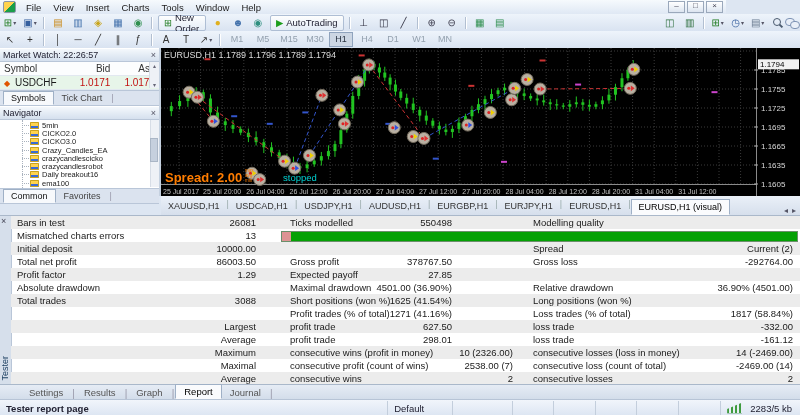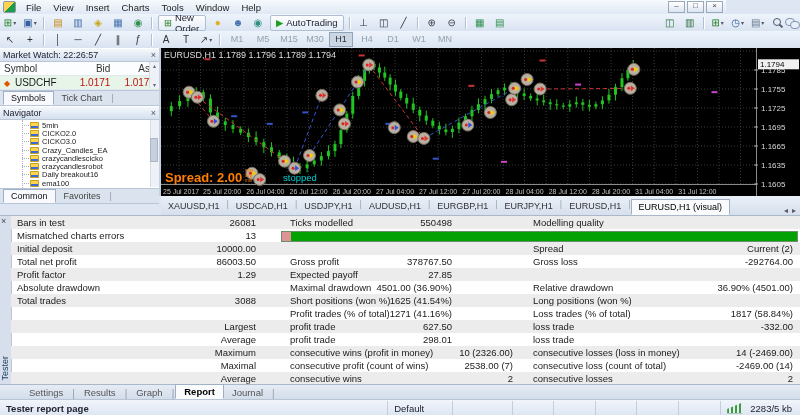--- a/index.html
+++ b/index.html
@@ -86,21 +86,21 @@
   .c1{left:6px}.c2{left:139px;width:106px;text-align:right}
   .c3{left:279px}.c4{left:344px;width:97px;text-align:right}
   .rrow.wide .c4{width:158px}
   .c5{left:522px}.c6{left:629px;width:153px;text-align:right}
   .qbar{position:absolute;left:270px;top:2px;width:515px;height:9px;background:#04a104;border:1px solid #6b8f6b}
   .qbar::before{content:"";position:absolute;left:0;top:0;width:9px;height:100%;background:#de9494}
   
   #tester-tabs{left:0;top:384px;width:800px;height:15px;display:flex;align-items:flex-end;
     background:linear-gradient(#e6ecf5,#d3ddea);border-top:1px solid #aab8ca;padding-left:21px;box-sizing:border-box}
   .ttab{height:13px;line-height:13px;padding:0 8px;font-size:9.5px;color:#555}
-  .ttab.act{background:#fafbfd;border:1px solid #9fb0c6;border-bottom-color:#fafbfd;color:#000;font-weight:bold}
+  .ttab.act{background:#fafbfd;border:1px solid #9fb0c6;border-bottom-color:#fafbfd;color:#000;font-weight:normal}
   
   #statusbar{left:0;top:399px;width:800px;height:16px;display:flex;align-items:center;
     background:linear-gradient(#f1f5fb,#dce5f2);border-top:1px solid #b7c4d6;font-size:9.5px;color:#223}
   .sb-pane{height:15px;line-height:15px;border-right:1px solid #c3cedc;box-sizing:border-box;padding:0 6px;white-space:nowrap;overflow:hidden}
   #sb-left{width:393px;font-weight:bold}
   #sb-default{width:66px}
   .sb-empty{padding:0}
   #sb-traffic{margin-left:auto;display:flex;align-items:center;gap:8px;border-right:none;padding-right:8px}
   .ico-traffic{width:16px;height:10px;background:
     linear-gradient(0deg,#3f9b3f 0 100%);
@@ -777,20 +777,21 @@
         <span class="c4">627.50</span>
         <span class="c5">loss trade</span>
         <span class="c6">-332.00</span>
       </div>
       <div class="rrow">
         <span class="c1"></span>
         <span class="c2">Average</span>
         <span class="c3">profit trade</span>
         <span class="c4">298.01</span>
         <span class="c5">loss trade</span>
+        <span class="c6">-161.12</span>
       </div>
       <div class="rrow wide">
         <span class="c1"></span>
         <span class="c2">Maximum</span>
         <span class="c3">consecutive wins (profit in money)</span>
         <span class="c4">10 (2326.00)</span>
         <span class="c5">consecutive losses (loss in money)</span>
         <span class="c6">14 (-2469.00)</span>
       </div>
       <div class="rrow wide">

